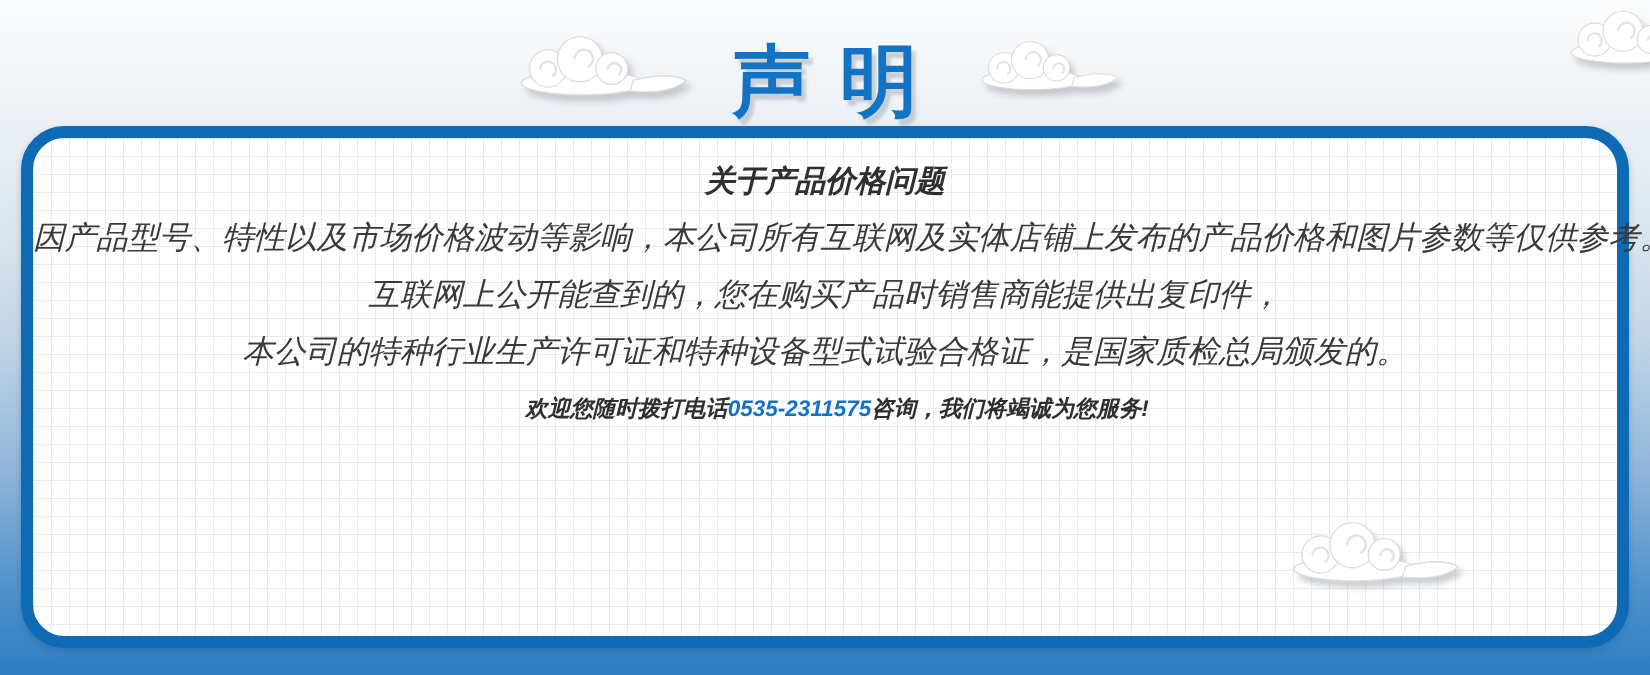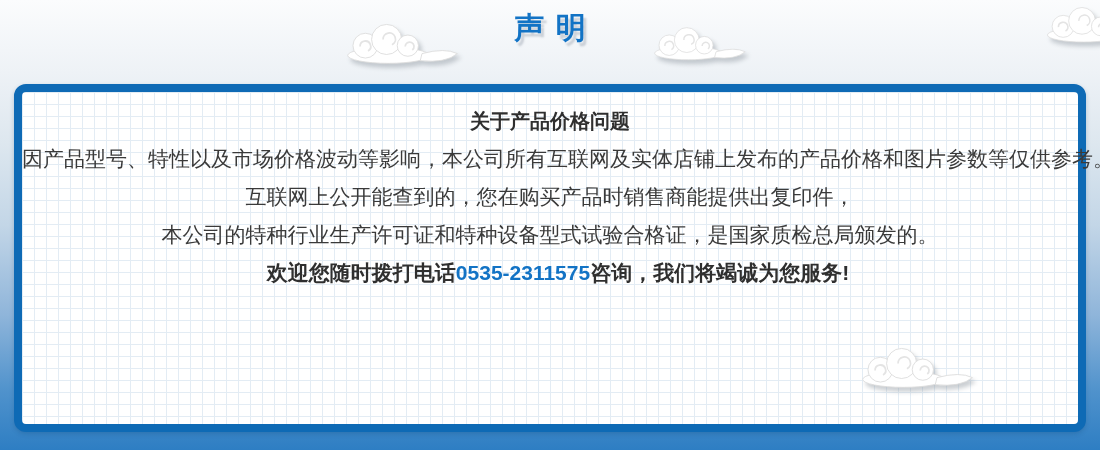--- a/index.html
+++ b/index.html
@@ -29,23 +29,23 @@
   .header {
     position: absolute;
     left: 0; top: 0;
     width: 1100px;
     height: 84px;
   }
   .title {
     position: absolute;
     left: 0; right: 0;
     top: 8px;
-    margin: 0;
+    margin: 12px;
     text-align: center;
-    font-size: 30px;
+    font-size: 52px;
     font-weight: bold;
     letter-spacing: 0.38em;
     text-indent: 0.38em; 
     color: #1273c5;
     text-shadow: 3px 4px 2px rgba(150,160,172,0.45);
   }
 
   
   .cloud {
     position: absolute;
@@ -58,27 +58,28 @@
 
   
   .card {
     position: absolute;
     left: 14px;
     top: 84px;
     width: 1072px;
     height: 348px;
     box-sizing: border-box;
     border: 8px solid #0e6ab5;
-    border-radius: 12px;
+    border-radius: 29px;
     background-color: #ffffff;
     background-image:
       linear-gradient(to right, #e3ecf4 1px, transparent 1px),
       linear-gradient(to bottom, #e3ecf4 1px, transparent 1px);
     background-size: 12px 12px;
     box-shadow: 0 2px 4px rgba(20,70,120,0.25);
+    font-style: italic;
   }
   .card-content {
     position: relative;
     width: 100%;
     height: 100%;
     padding-top: 10px;
     box-sizing: border-box;
     text-align: center;
   }
   .card-content p {
@@ -91,21 +92,21 @@
     font-size: 20px;
     font-weight: bold;
     color: #2f2f2f;
   }
   .body-line {
     font-size: 21px;
     font-weight: normal;
     color: #3a3a3a;
   }
   .footer-line {
-    font-size: 21px;
+    font-size: 15px;
     font-weight: bold;
     color: #2f2f2f;
     padding-left: 16px;
   }
   .phone {
     color: #1273c5;
     font-weight: bold;
   }
   .svg-defs { position: absolute; width: 0; height: 0; overflow: hidden; }
 </style>

